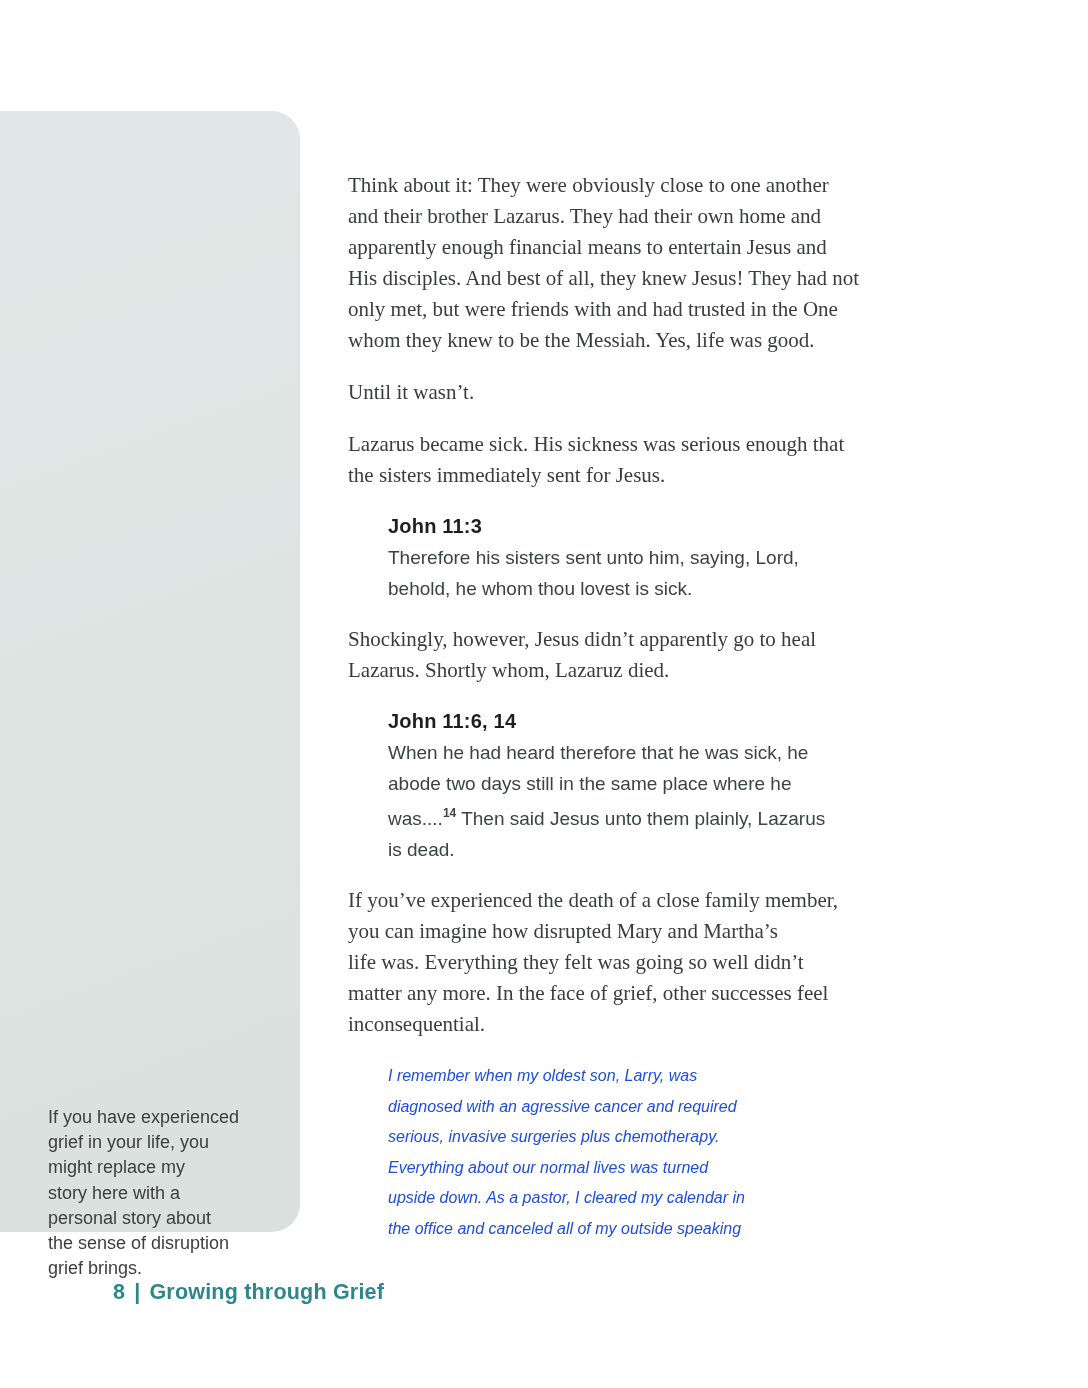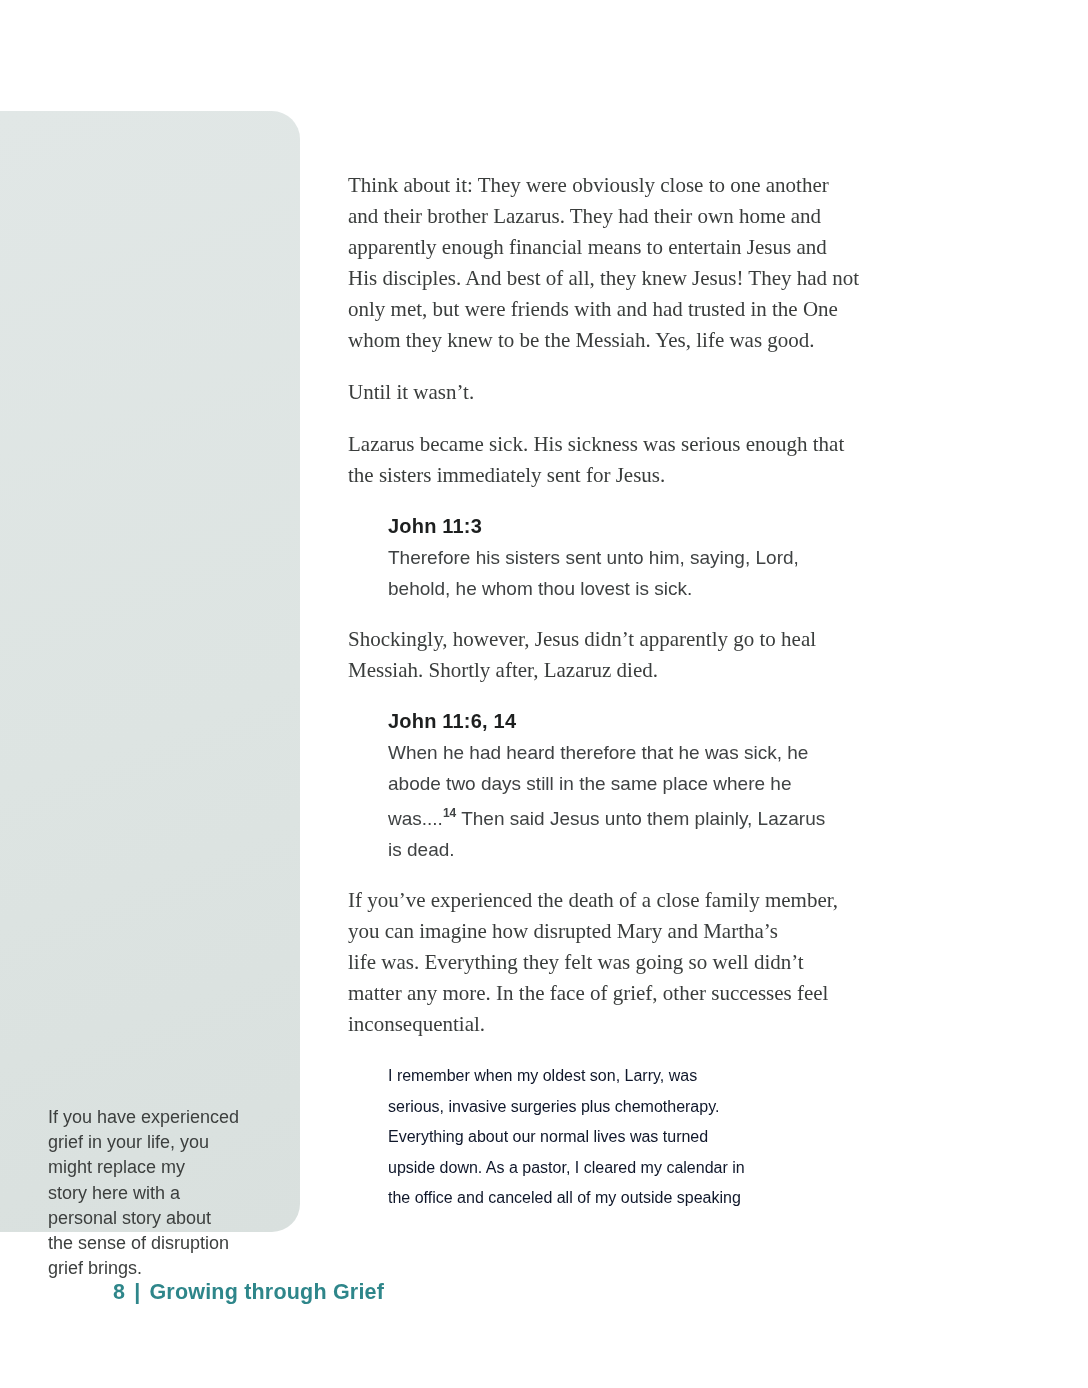--- a/index.html
+++ b/index.html
@@ -19,21 +19,21 @@
   .sg-body .tline{line-height:25.2px;white-space:pre;}
   .main{position:absolute;left:348px;top:162px;width:640px;margin-top:8px;}
   .para{margin:0 0 21px 0;font-family:"Liberation Serif","DejaVu Serif",serif;
         font-size:21px;color:#3a3d3c;}
   .para .tline{line-height:31px;white-space:pre;}
   .quote{margin:0 0 20px 40px;}
   .q-head{font-weight:700;font-size:20px;line-height:29px;color:#1d1f1f;margin-bottom:2px;letter-spacing:.2px;}
   .q-body{font-size:19px;color:#3f4243;}
   .q-body .tline,.q-line{line-height:30.5px;white-space:pre;}
   .q-line sup{font-size:12px;font-weight:700;position:relative;top:-1px;}
-  .quote.teal .q-body,.quote.teal{color:#0f172a;}
+  .quote.teal .q-body,.quote.teal{color:#1d4ed8;font-style:italic;}
   .quote.teal .tline{line-height:30.5px;}
   .footer{
     position:absolute;left:113px;top:1280px;display:flex;align-items:baseline;gap:9px;
     font-weight:700;font-size:21.5px;color:#2e868a;letter-spacing:.2px;
   }
   .bulb{width:27px;height:30px;flex:0 0 auto;margin-top:-4px;}
 </style>
 </head>
 <body>
 
@@ -71,21 +71,21 @@
   <div class="quote">
     <div class="q-head">John 11:3</div>
     <div class="q-body">
         <div class="tline">Therefore his sisters sent unto him, saying, Lord,</div>
         <div class="tline">behold, he whom thou lovest is sick.</div>
       </div>
   </div>
 
   <div class="para">
       <div class="tline">Shockingly, however, Jesus didn’t apparently go to heal</div>
-      <div class="tline">Messiah. Shortly after, Lazaruz died.</div>
+      <div class="tline">Lazarus. Shortly whom, Lazaruz died.</div>
     </div>
 
   <div class="quote">
     <div class="q-head">John 11:6, 14</div>
     <div class="q-body">
         <div class="tline">When he had heard therefore that he was sick, he</div>
         <div class="tline">abode two days still in the same place where he</div>
       </div>
     <div class="q-body q-line"><span>was....</span><sup>14</sup><span> Then said Jesus unto them plainly, Lazarus</span></div>
     <div class="q-body">
@@ -96,20 +96,21 @@
   <div class="para">
       <div class="tline">If you’ve experienced the death of a close family member,</div>
       <div class="tline">you can imagine how disrupted Mary and Martha’s</div>
       <div class="tline">life was. Everything they felt was going so well didn’t</div>
       <div class="tline">matter any more. In the face of grief, other successes feel</div>
       <div class="tline">inconsequential.</div>
     </div>
 
   <div class="quote teal">
       <div class="tline">I remember when my oldest son, Larry, was</div>
+      <div class="tline">diagnosed with an agressive cancer and required</div>
       <div class="tline">serious, invasive surgeries plus chemotherapy.</div>
       <div class="tline">Everything about our normal lives was turned</div>
       <div class="tline">upside down. As a pastor, I cleared my calendar in</div>
       <div class="tline">the office and canceled all of my outside speaking</div>
     </div>
 </div>
 
 <div class="footer">
   <span>8</span>
   <span>|</span>

